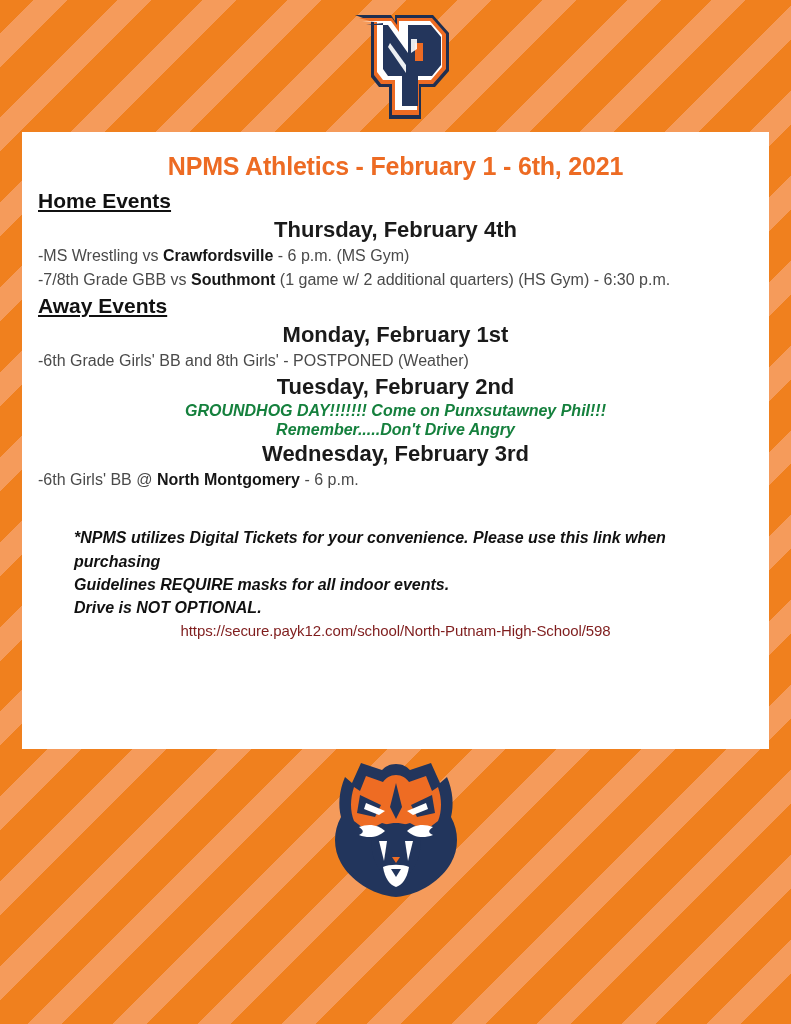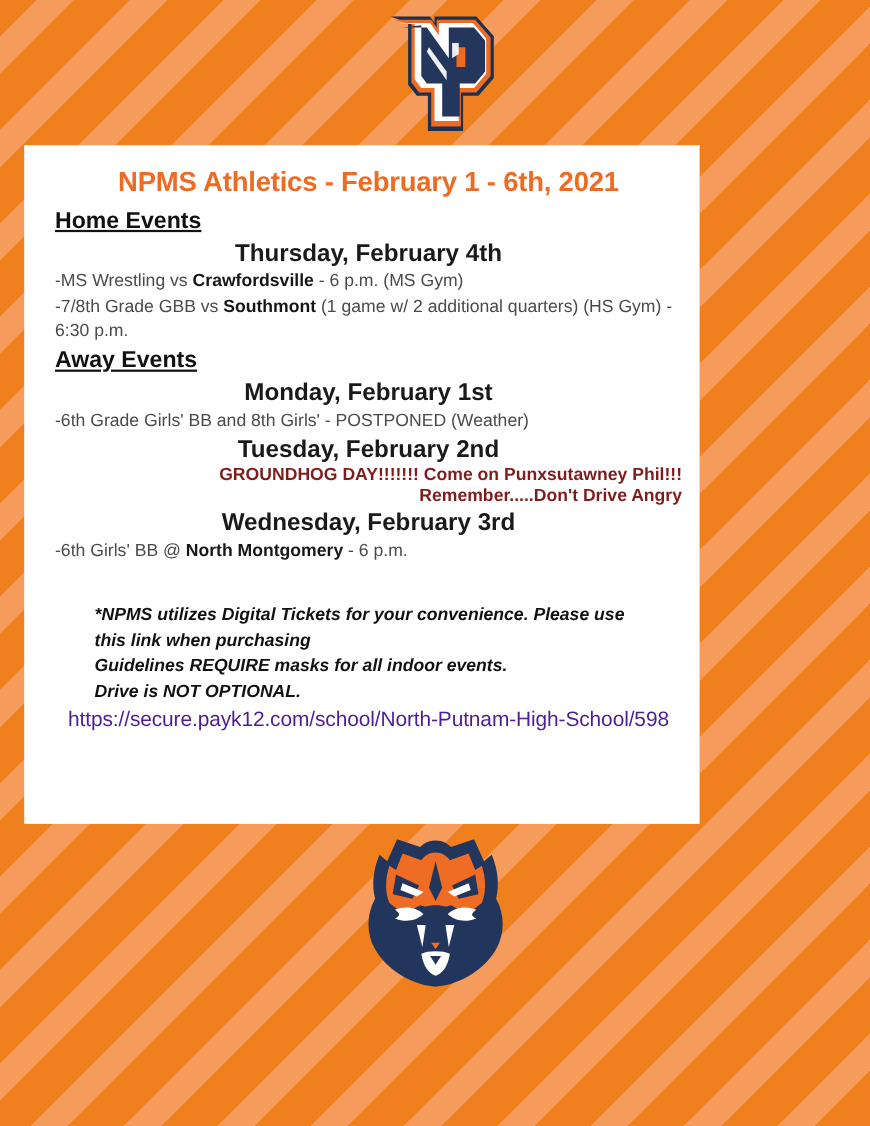--- a/index.html
+++ b/index.html
@@ -34,24 +34,24 @@
 
   .np-logo {
     display: block;
   }
 
   
   .card {
     position: absolute;
     left: 22px;
     top: 132px;
-    width: 614px;
+    width: 747px;
     height: 617px;
     background: #FFFFFF;
-    padding: 10px 16px 0 28px;
+    padding: 10px 16px 0 16px;
   }
 
   .flyer-title {
     text-align: center;
     color: #ED6B23;
     font-size: 25px;
     font-weight: bold;
     letter-spacing: -0.2px;
     margin-top: 10px;
     margin-bottom: 6px;
@@ -82,46 +82,47 @@
     font-size: 16px;
     color: #4a4a4a;
     margin: 2px 0;
     text-align: left;
     line-height: 1.35;
   }
 
   .event-line b { color: #161616; font-weight: bold; }
 
   .fun-line {
-    text-align: right;
-    color: #7f1d1d;
+    text-align: center;
+    color: #15803d;
     font-size: 16px;
     font-weight: bold;
     margin: 1px 0;
+    font-style: italic;
   }
 
   .spacer-lg { height: 34px; }
 
   .disclaimer {
     font-style: italic;
     font-weight: bold;
     font-size: 16px;
     color: #111111;
     line-height: 1.45;
     padding: 0 36px;
   }
 
   .disclaimer .emph { display: block; }
 
   .ticket-url {
     text-align: center;
     font-style: normal;
     font-weight: normal;
-    font-size: 19px;
-    color: #4c1d95;
+    font-size: 15px;
+    color: #7f1d1d;
     margin-top: 3px;
     letter-spacing: -0.1px;
   }
 
   
   .mascot-band {
     position: absolute;
     left: 0;
     top: 749px;
     width: 791px;

